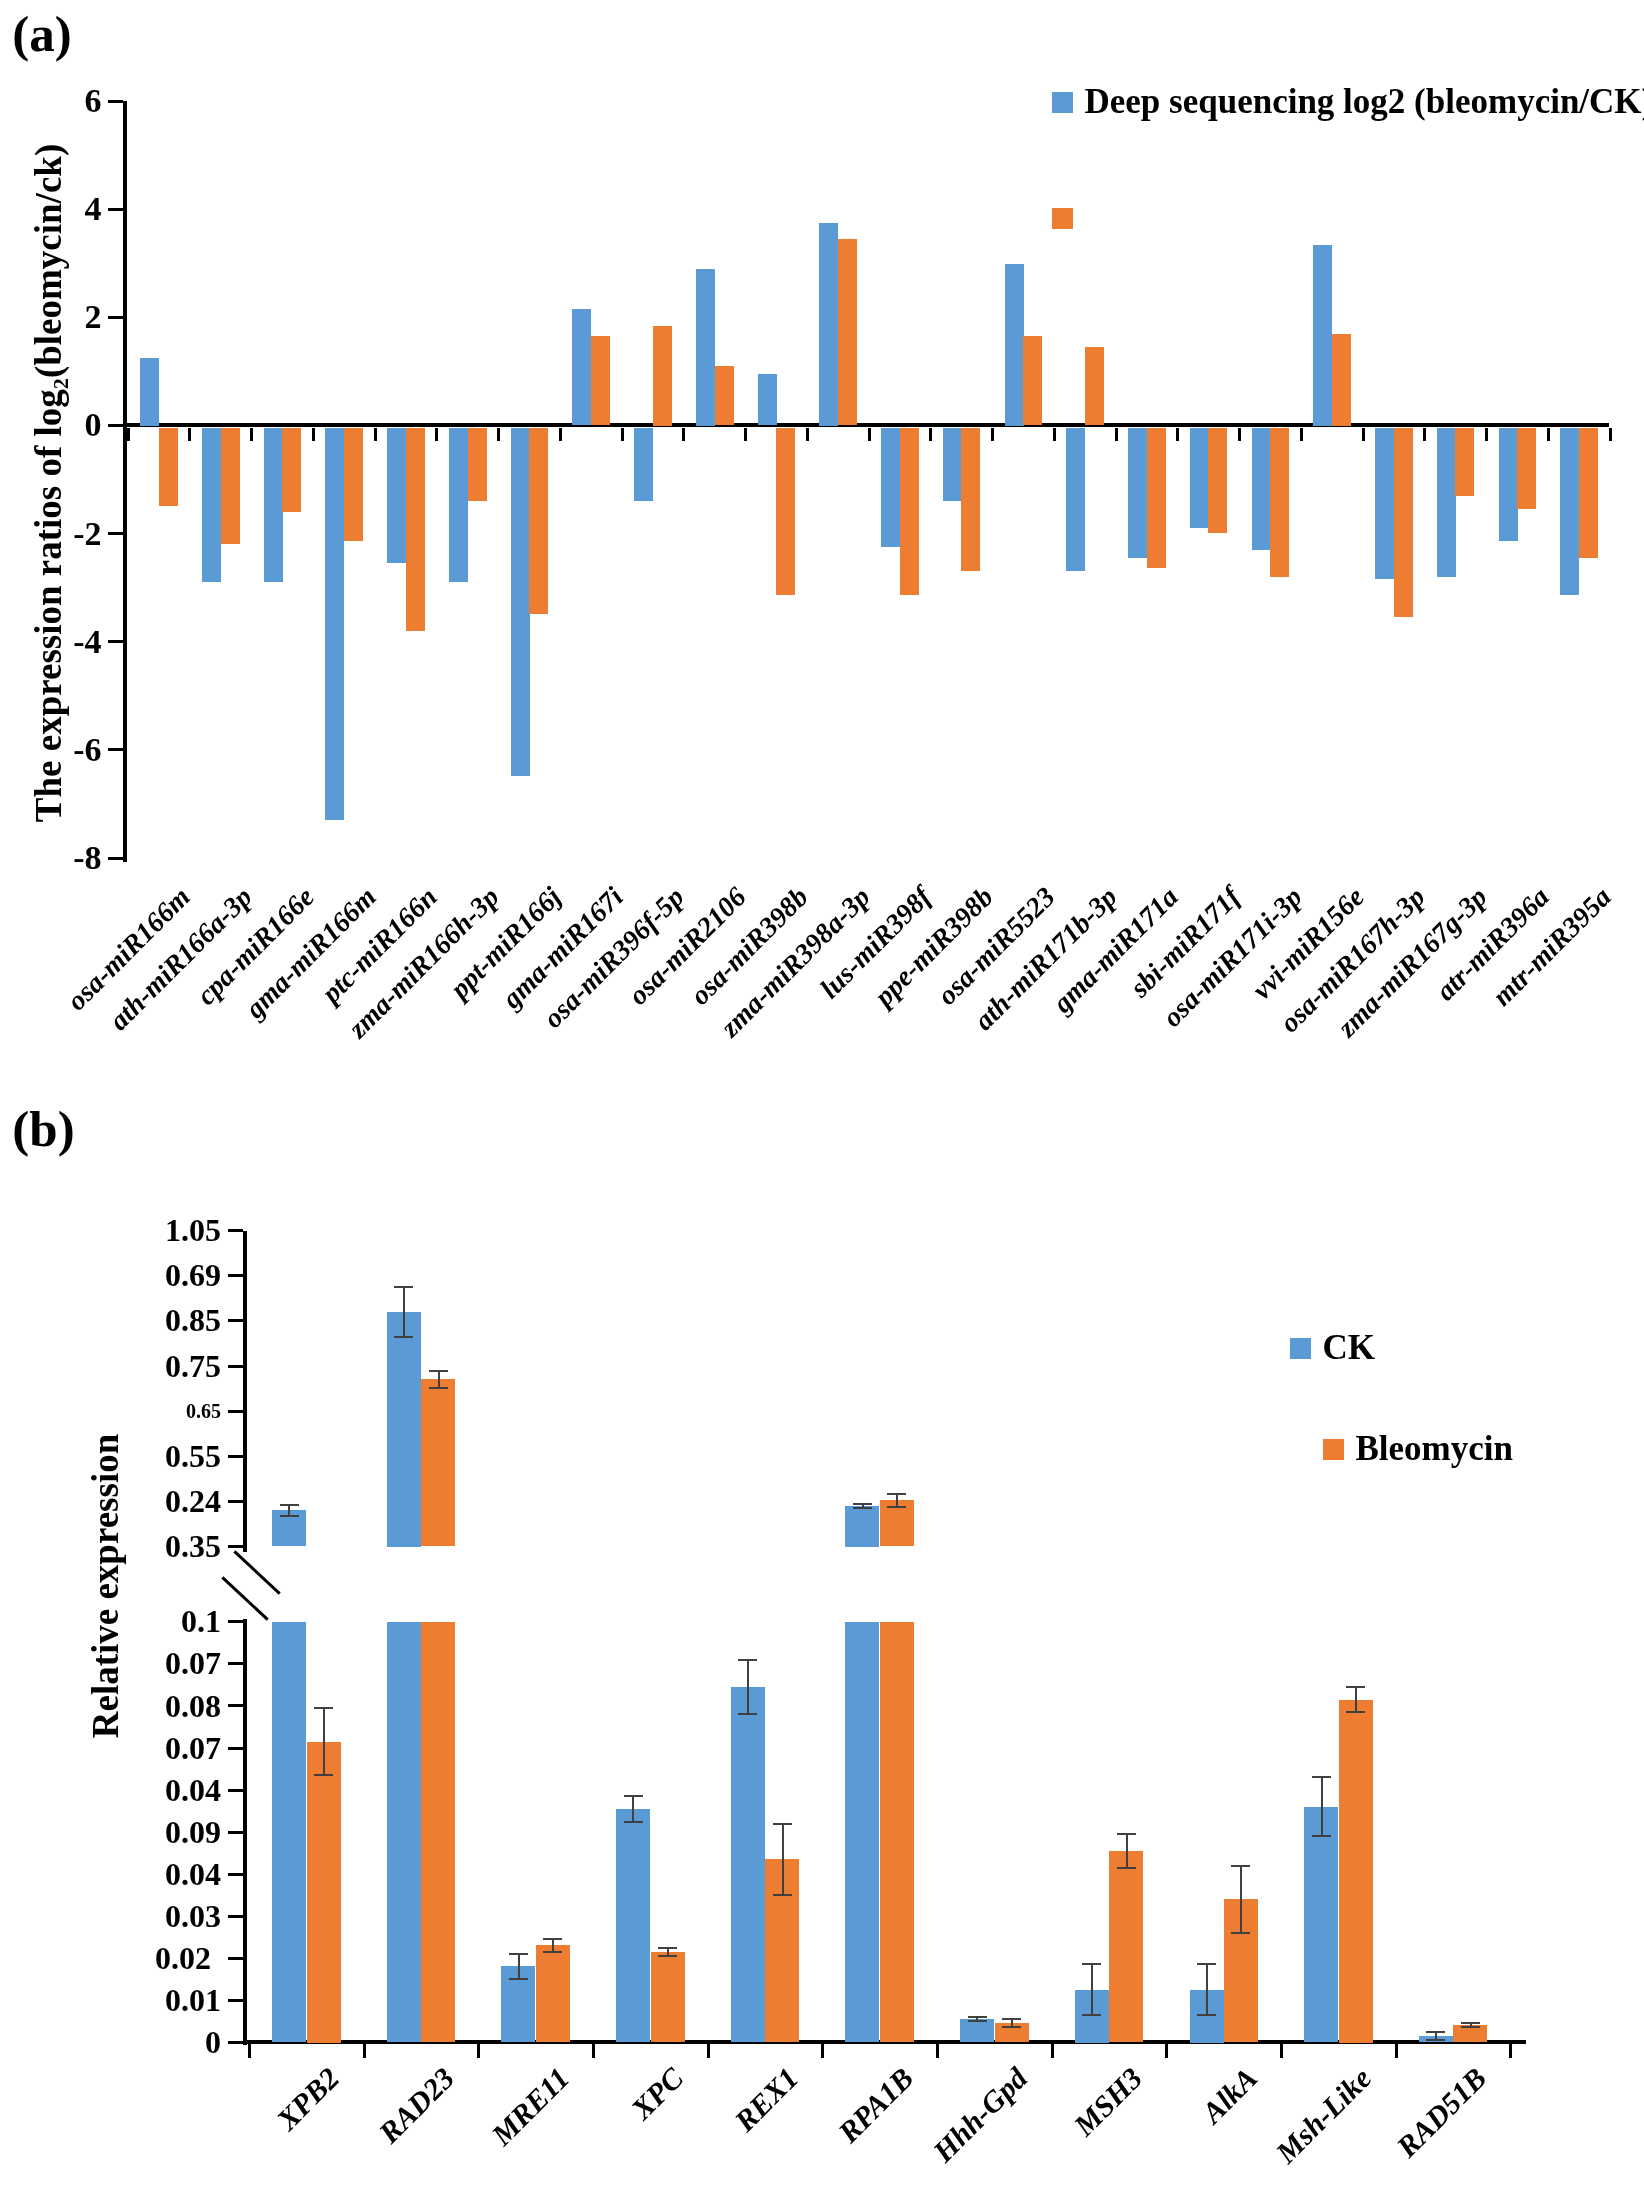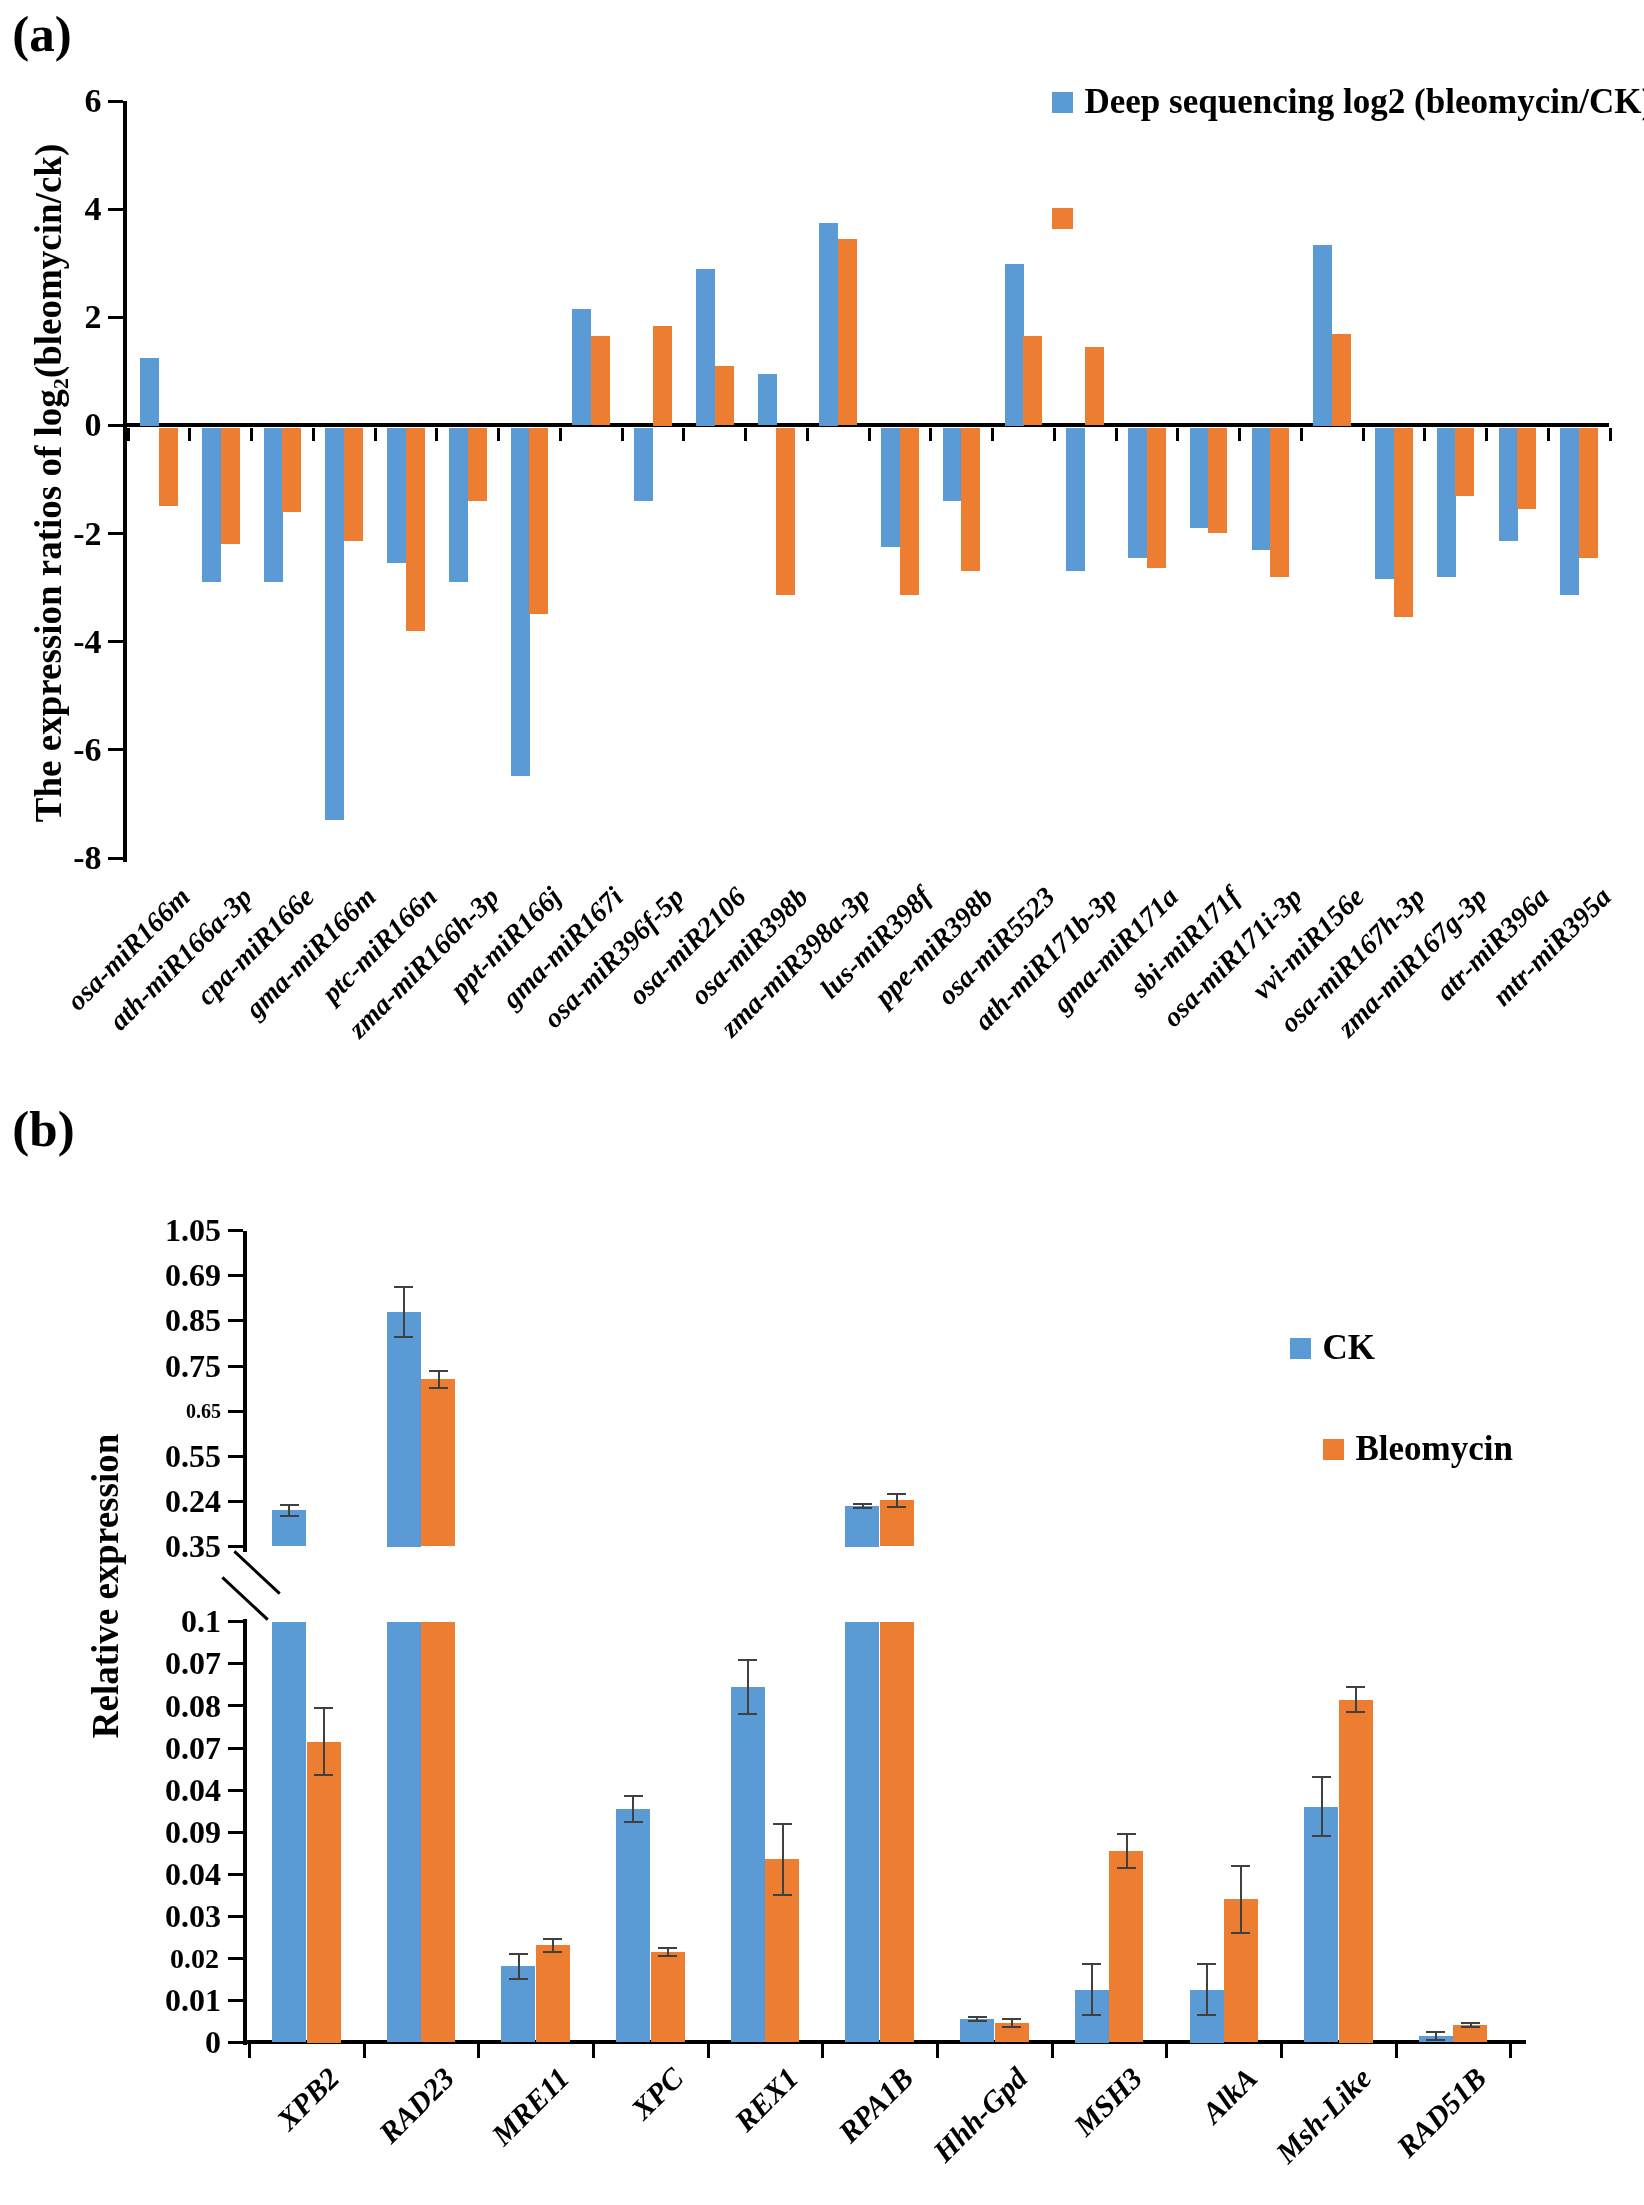--- a/index.html
+++ b/index.html
@@ -200,21 +200,21 @@
     <div class="tick-label" style="left: 106px; top: 1728px; width: 115px; height: 41px; line-height: 41px; font-size: 32px;">0.07</div>
     <div class="tick" style="left: 228px; top: 1789px; width: 15px; height: 3.1px;"></div>
     <div class="tick-label" style="left: 106px; top: 1770px; width: 115px; height: 41px; line-height: 41px; font-size: 32px;">0.04</div>
     <div class="tick" style="left: 228px; top: 1831px; width: 15px; height: 3.1px;"></div>
     <div class="tick-label" style="left: 106px; top: 1812px; width: 115px; height: 41px; line-height: 41px; font-size: 32px;">0.09</div>
     <div class="tick" style="left: 228px; top: 1873px; width: 15px; height: 3.1px;"></div>
     <div class="tick-label" style="left: 106px; top: 1854px; width: 115px; height: 41px; line-height: 41px; font-size: 32px;">0.04</div>
     <div class="tick" style="left: 228px; top: 1915px; width: 15px; height: 3.1px;"></div>
     <div class="tick-label" style="left: 106px; top: 1896px; width: 115px; height: 41px; line-height: 41px; font-size: 32px;">0.03</div>
     <div class="tick" style="left: 228px; top: 1957px; width: 15px; height: 3.1px;"></div>
-    <div class="tick-label" style="left: 104px; top: 1938px; width: 115px; height: 41px; line-height: 41px; font-size: 28px;">0.02</div>
+    <div class="tick-label" style="left: 96px; top: 1938px; width: 115px; height: 41px; line-height: 41px; font-size: 32px;">0.02</div>
     <div class="tick" style="left: 228px; top: 1999px; width: 15px; height: 3.1px;"></div>
     <div class="tick-label" style="left: 106px; top: 1980px; width: 115px; height: 41px; line-height: 41px; font-size: 32px;">0.01</div>
     <div class="tick" style="left: 228px; top: 2041px; width: 15px; height: 3.1px;"></div>
     <div class="tick-label" style="left: 106px; top: 2022px; width: 115px; height: 41px; line-height: 41px; font-size: 32px;">0</div>
     <div class="break-mark" style="left: 226px; top: 1571px; width: 62px; height: 3.1px;"></div>
     <div class="break-mark" style="left: 214px; top: 1597px; width: 62px; height: 3.1px;"></div>
     <div class="tick" style="left: 248px; top: 2044px; width: 3.1px; height: 14px;"></div>
     <div class="tick" style="left: 363px; top: 2044px; width: 3.1px; height: 14px;"></div>
     <div class="tick" style="left: 477px; top: 2044px; width: 3.1px; height: 14px;"></div>
     <div class="tick" style="left: 592px; top: 2044px; width: 3.1px; height: 14px;"></div>

